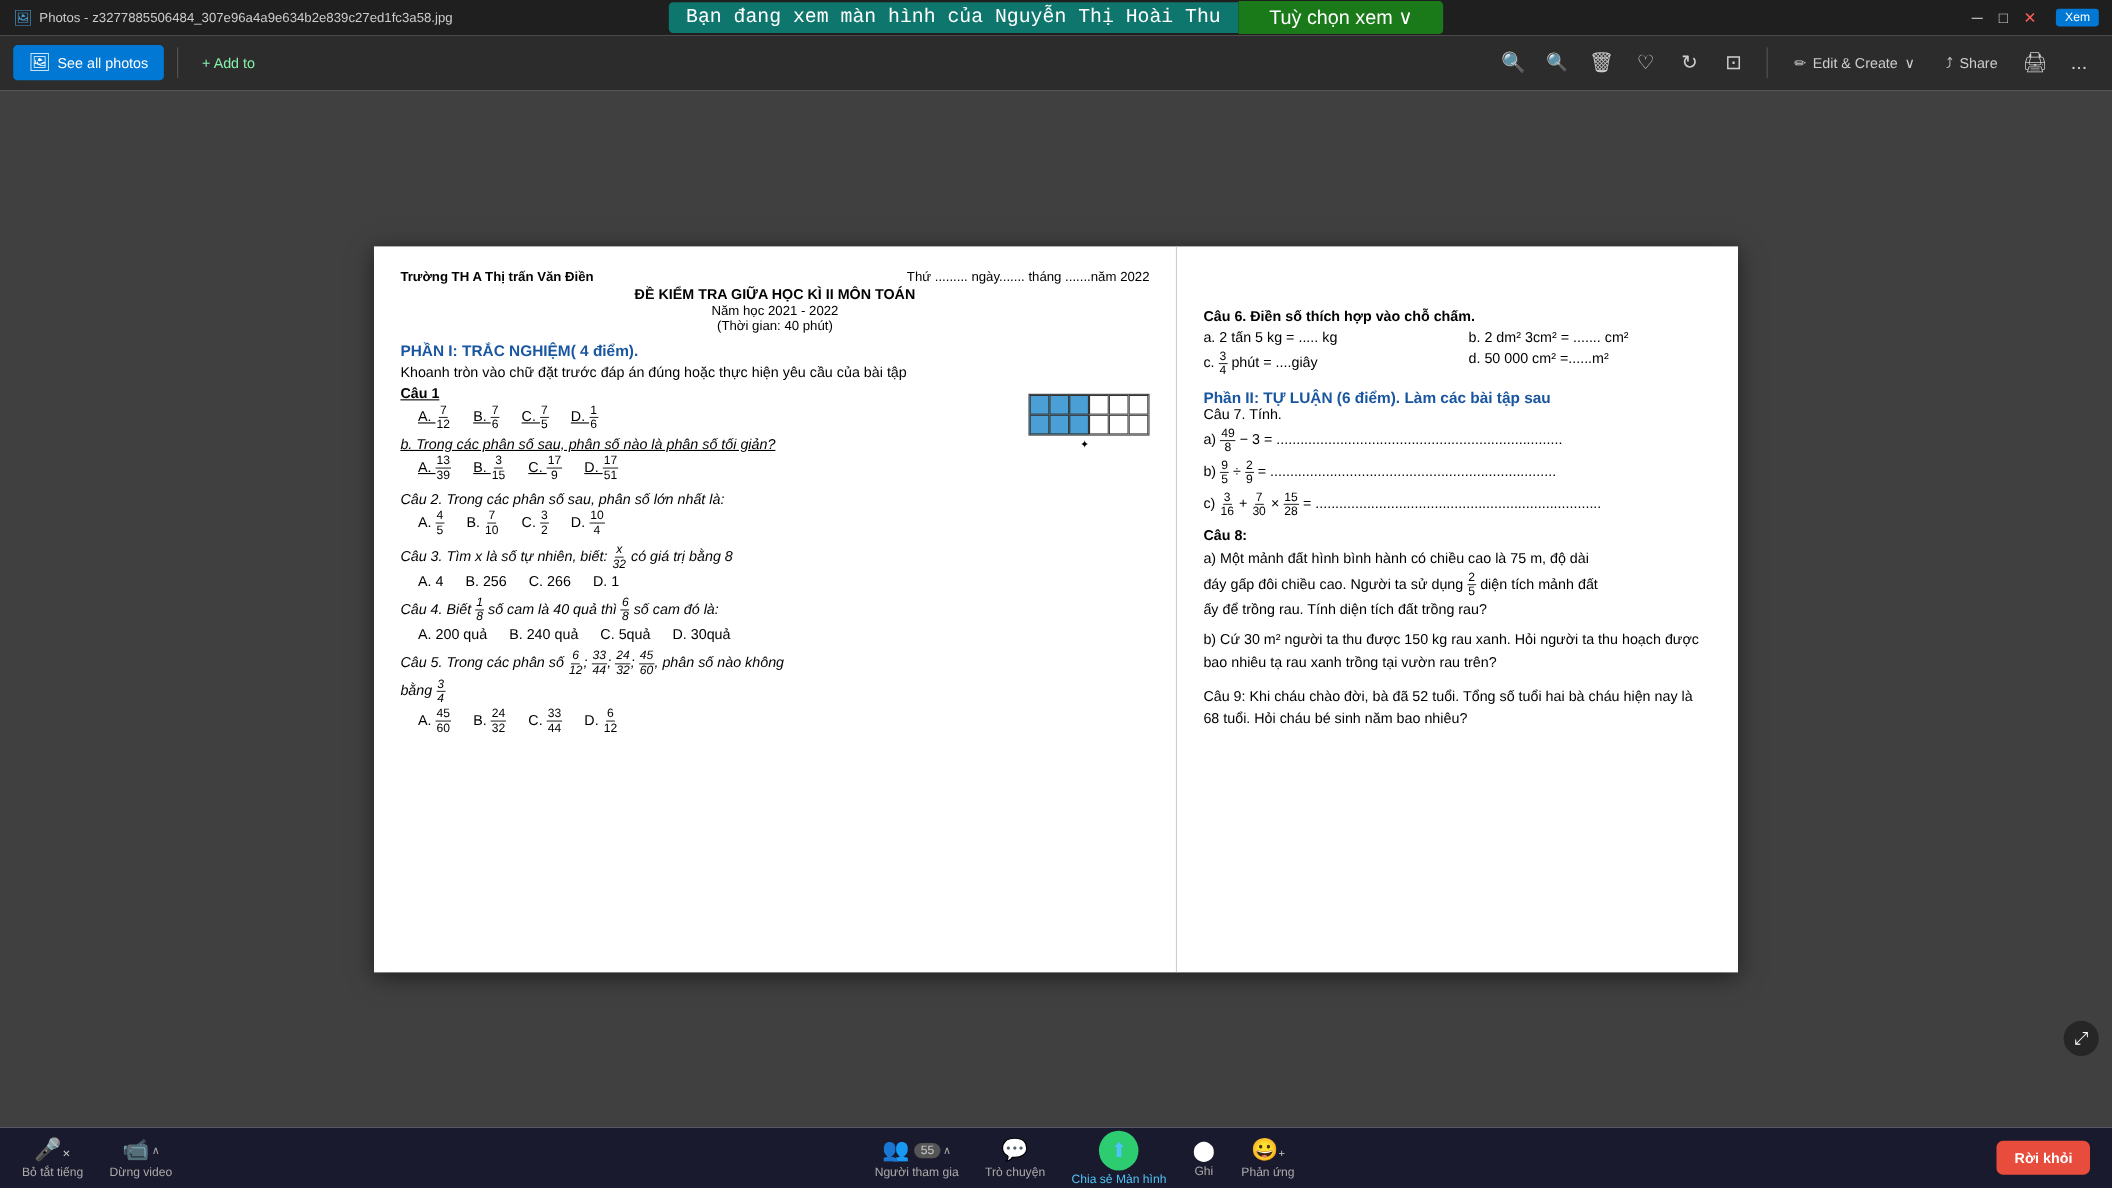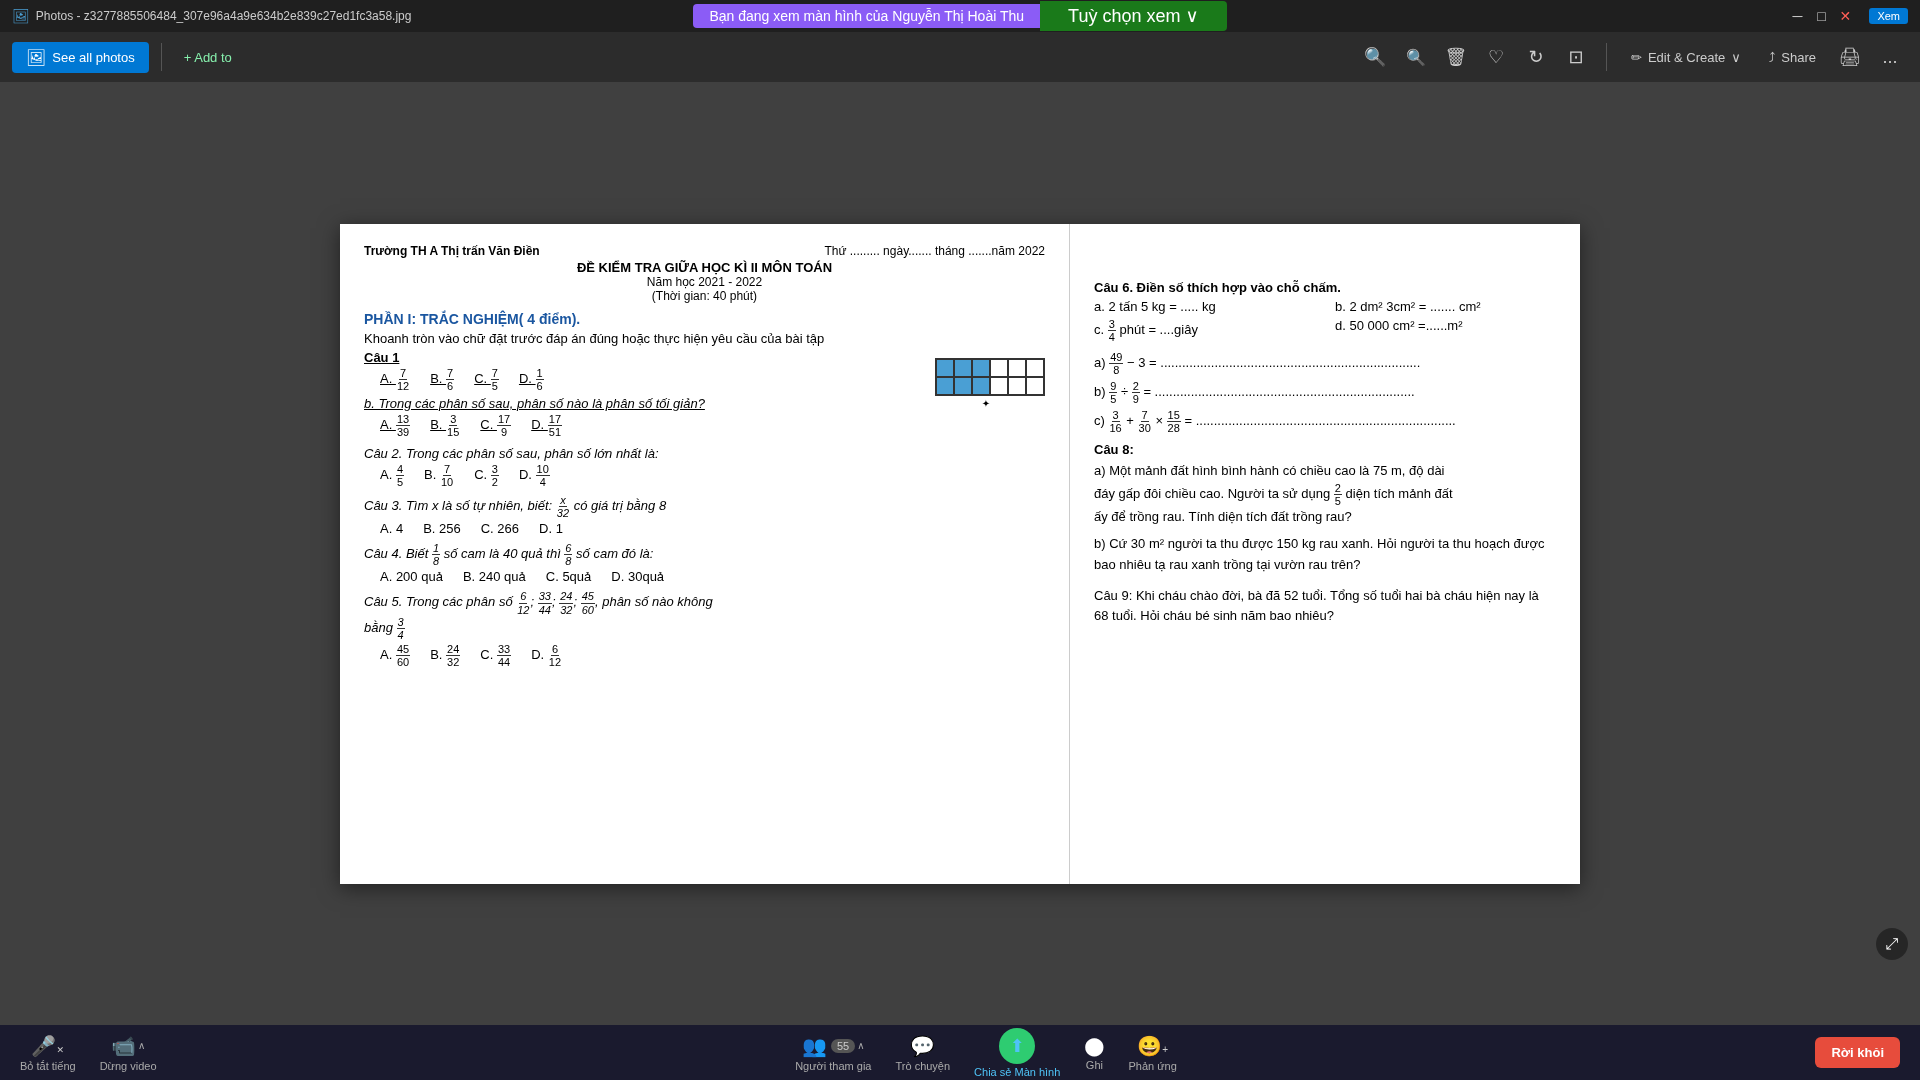--- a/index.html
+++ b/index.html
@@ -10,25 +10,26 @@
       position: absolute;
       top: 0; left: 0; right: 0;
       height: 32px;
       background: transparent;
       display: flex;
       justify-content: center;
       align-items: center;
       z-index: 100;
     }
     .notif-pill {
-      background: #8b5cf6;
+      background: #0f766e;
       color: white;
-      font-size: 14px;
+      font-size: 18px;
       padding: 4px 16px;
       border-radius: 4px 0 0 4px;
+      font-family: Liberation Mono, monospace;
     }
     .notif-option {
       background: #1a7a1a;
       color: white;
       font-size: 18px;
       padding: 4px 28px;
       border-radius: 0 4px 4px 0;
       cursor: pointer;
     }
 
@@ -534,20 +535,24 @@
           <span>a. 2 tấn 5 kg = ..... kg</span>
           <span>b. 2 dm² 3cm² = ....... cm²</span>
           <span>c. <span class="frac">
                 <span class="frac-num">3</span>
                 <span class="frac-den">4</span>
               </span> phút = ....giây</span>
           <span>d. 50 000 cm² =......m²</span>
         </div>
       </div>
 
+      <div style="margin:10px 0 4px 0;">
+        <span class="section-title-blue">Phần II: TỰ LUẬN (6 điểm). Làm các bài tập sau</span>
+        <div style="font-size:13px;">Câu 7. Tính.</div>
+      </div>
 
       <div style="font-size:13px; margin-bottom:4px;">
         <div>a) <span class="frac">
               <span class="frac-num">49</span>
               <span class="frac-den">8</span>
             </span> − 3 = ........................................................................</div>
         <div style="margin-top:4px;">b) <span class="frac">
               <span class="frac-num">9</span>
               <span class="frac-den">5</span>
             </span> ÷ <span class="frac">

